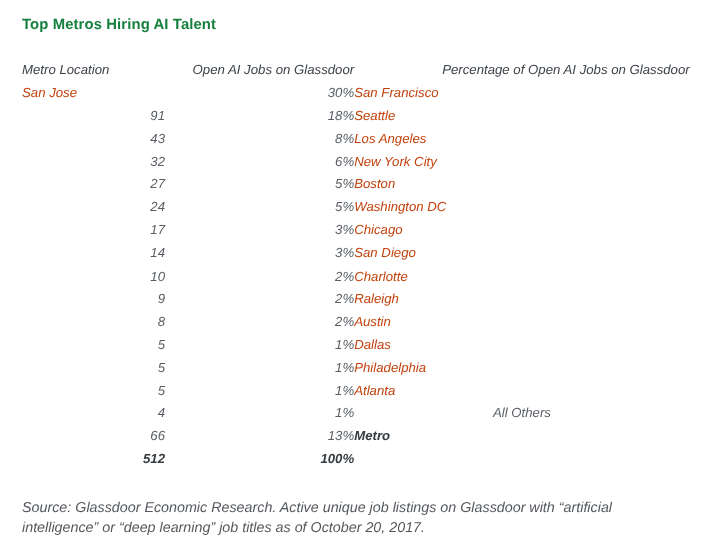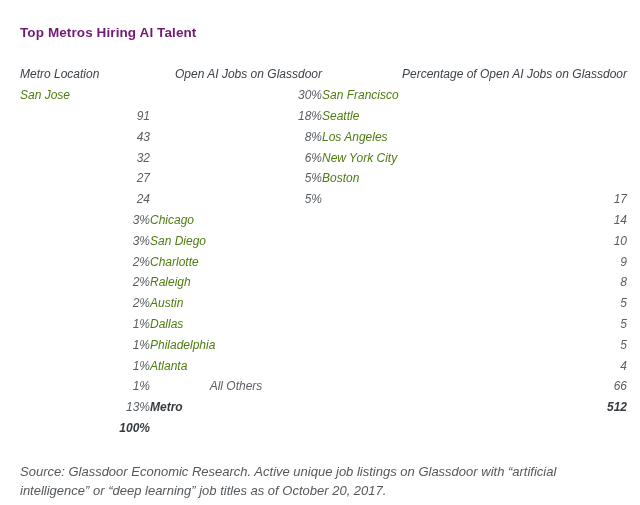--- a/index.html
+++ b/index.html
@@ -6,37 +6,36 @@
   body {
     width: 640px; height: 505px;
     background: #ffffff;
     font-family: "Liberation Sans", sans-serif;
     overflow: hidden;
   }
   .wrap { padding: 14px 0 0 20px; }
   .title {
     font-size: 13.5px;
     font-weight: bold;
-    color: #701a75;
+    color: #15803d;
     letter-spacing: 0.1px;
-    margin-top: 11px;
   }
   .tbl {
     margin-top: 24px;
     display: grid;
     grid-template-columns: 130px 172px 305px;
     grid-auto-rows: 20.8px;
     font-size: 12px;
     align-items: center;
     font-style: italic;
   }
   .cell { white-space: nowrap; }
   .c2, .c3 { text-align: right; }
   .h { color: #3c4249; }
-  .link { color: #4d7c0f; }
+  .link { color: #c2410c; }
   .num { color: #595e63; }
   .plain { color: #595e63; text-align: center; }
   .total { font-weight: bold; color: #363b40; }
   .footer {
     margin-top: 25px;
     max-width: 588px;
     font-size: 13px;
     font-style: italic;
     color: #54585c;
     line-height: 1.4;
@@ -70,20 +69,21 @@
     <div class="cell c3 num">6%</div>
 
     <div class="cell c1 link">New York City</div>
     <div class="cell c2 num">27</div>
     <div class="cell c3 num">5%</div>
 
     <div class="cell c1 link">Boston</div>
     <div class="cell c2 num">24</div>
     <div class="cell c3 num">5%</div>
 
+    <div class="cell c1 link">Washington DC</div>
     <div class="cell c2 num">17</div>
     <div class="cell c3 num">3%</div>
 
     <div class="cell c1 link">Chicago</div>
     <div class="cell c2 num">14</div>
     <div class="cell c3 num">3%</div>
 
     <div class="cell c1 link">San Diego</div>
     <div class="cell c2 num">10</div>
     <div class="cell c3 num">2%</div>

